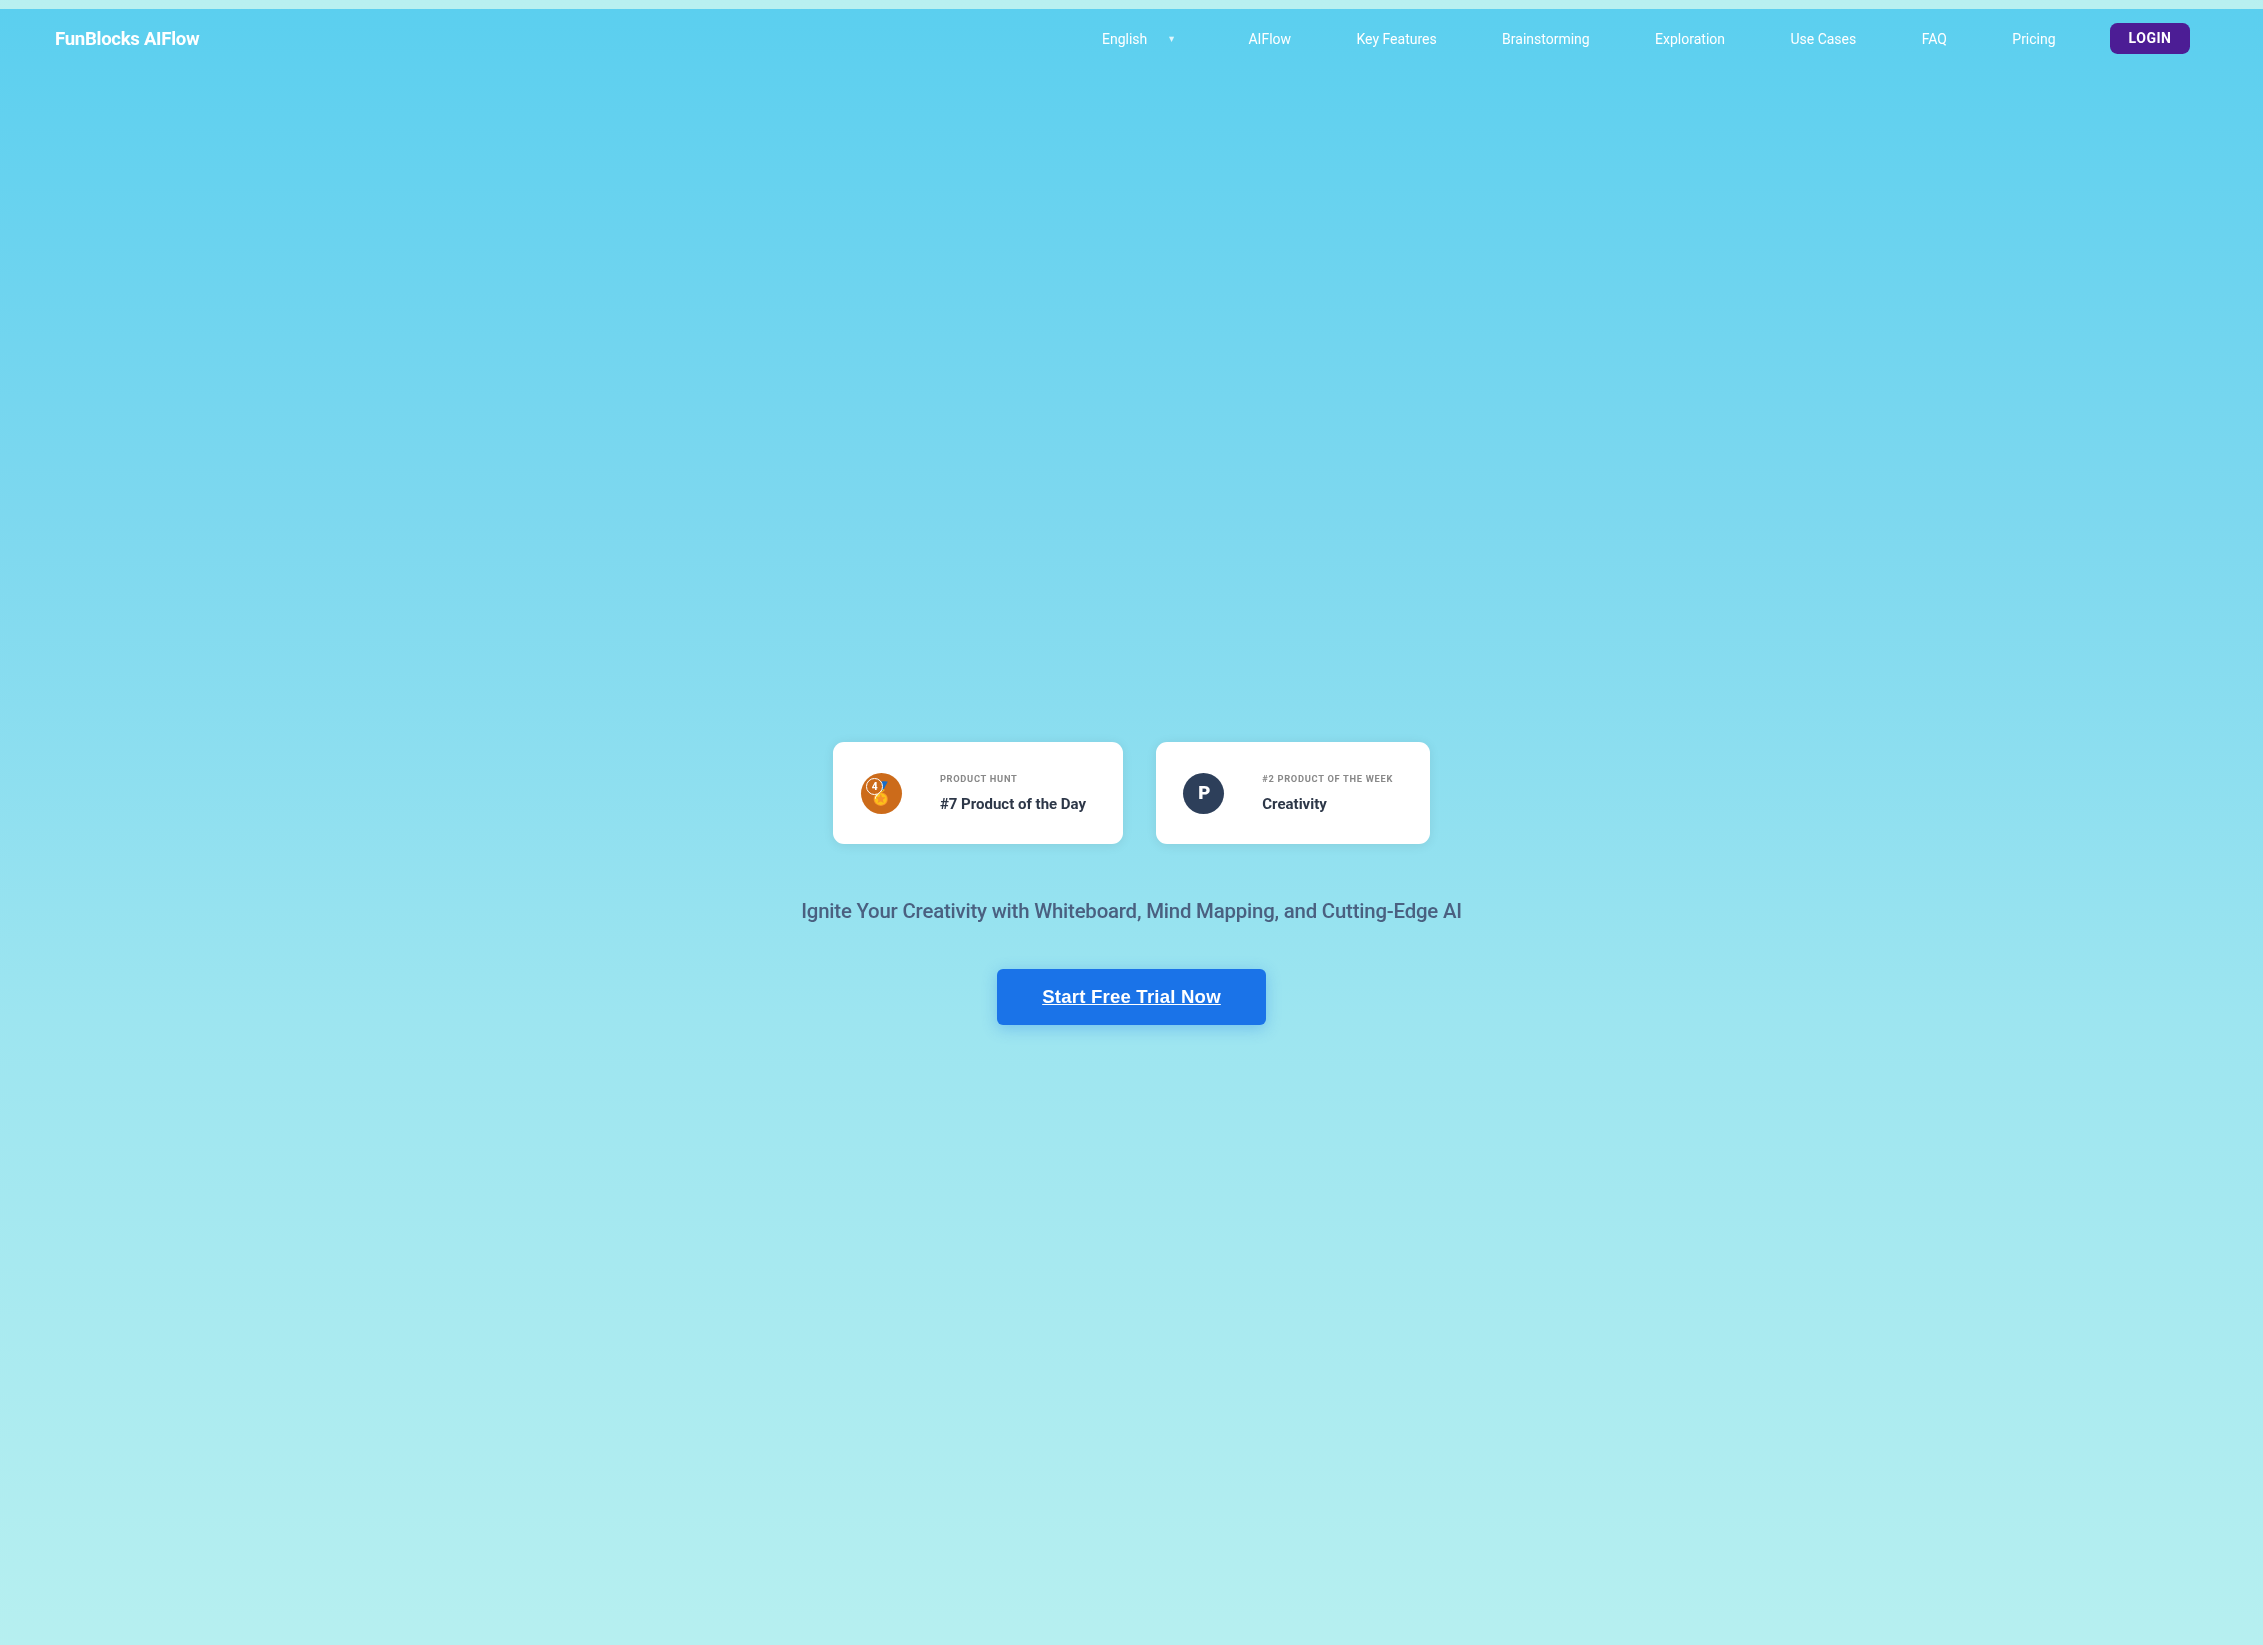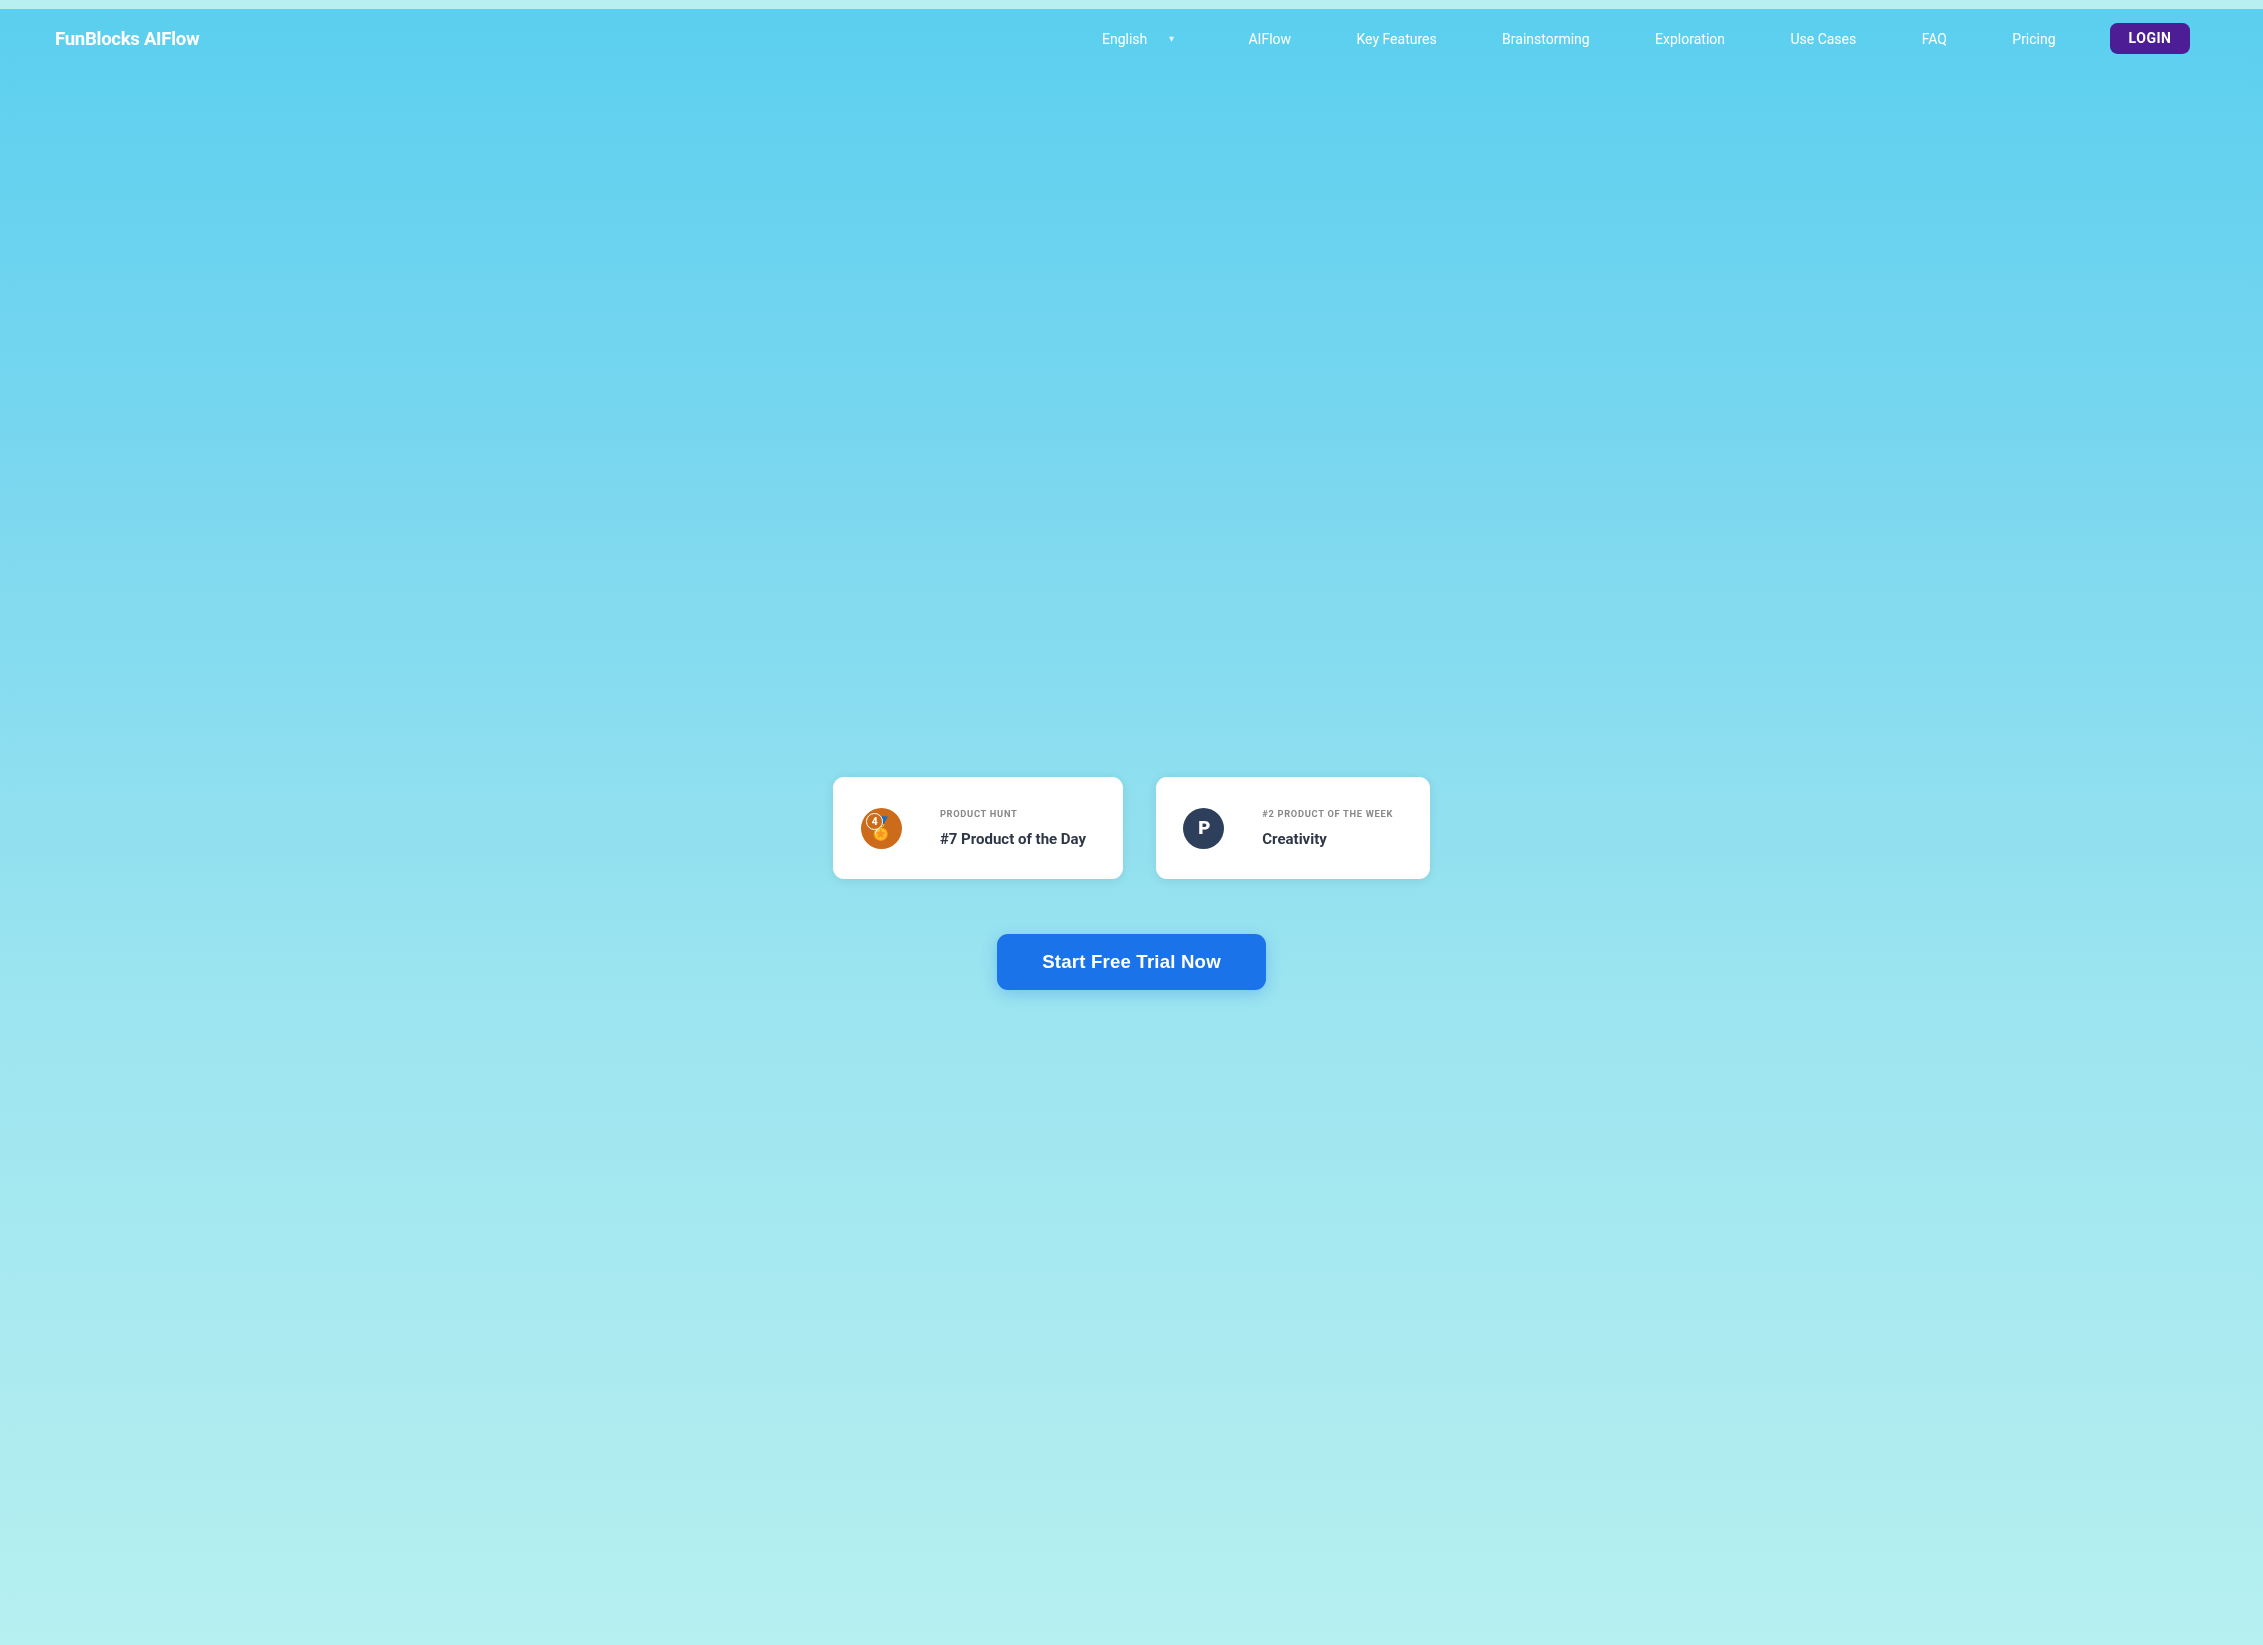--- a/index.html
+++ b/index.html
@@ -190,28 +190,29 @@
       font-weight: 500;
       color: #4a6080;
       margin-bottom: 37px;
       letter-spacing: -0.2px;
     }
 
     .cta-button {
       background: #1a73e8;
       color: #fff;
       border: none;
-      border-radius: 11px;
+      border-radius: 6px;
       padding: 16.7px 45px;
       font-size: 18.6px;
       font-weight: 700;
       cursor: pointer;
       letter-spacing: 0.2px;
       transition: background 0.2s, transform 0.1s;
       box-shadow: 0 3.7px 15px rgba(26,115,232,0.3);
+      text-decoration: underline;
     }
   </style>
 </head>
 <body>
 
 <nav>
   <span class="nav-logo">FunBlocks AIFlow</span>
 
   <ul class="nav-links">
     <li>
@@ -265,17 +266,18 @@
       <div class="badge-icon-prod">P</div>
       <div class="badge-text">
         <span class="badge-label">#2 PRODUCT OF THE WEEK</span>
         <span class="badge-value">Creativity</span>
       </div>
     </div>
 
   </div>
 
 
+  <p class="hero-subtitle">Ignite Your Creativity with Whiteboard, Mind Mapping, and Cutting-Edge AI</p>
 
   <button class="cta-button">Start Free Trial Now</button>
 
 </section>
 
 
 </body></html>

